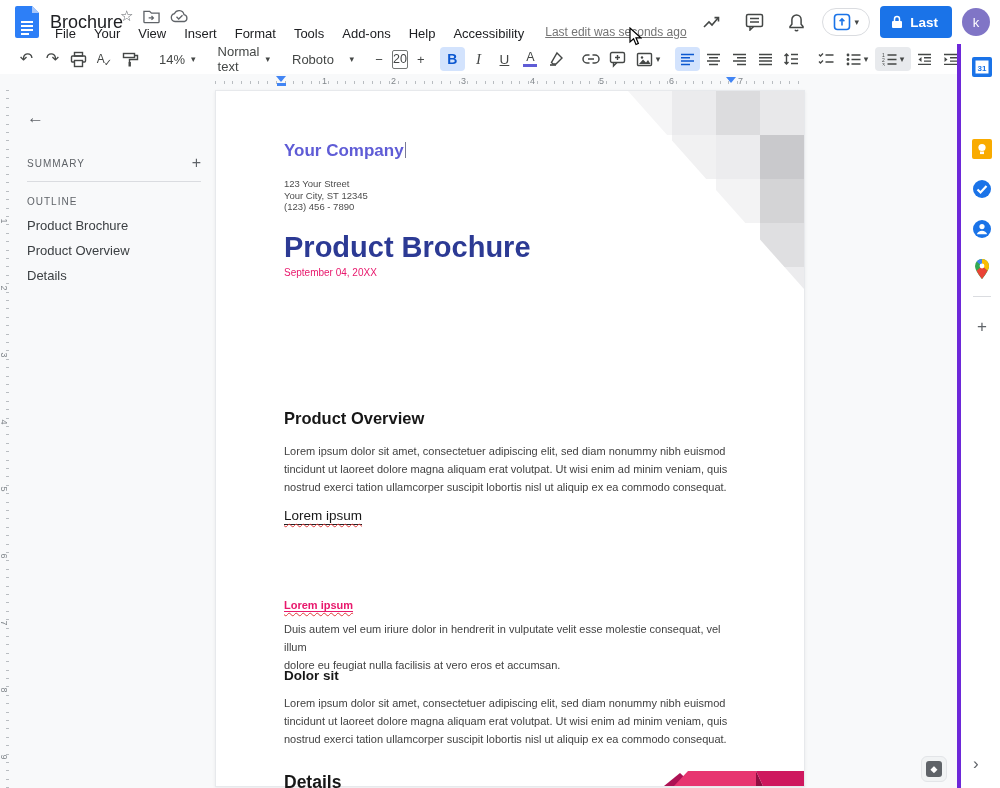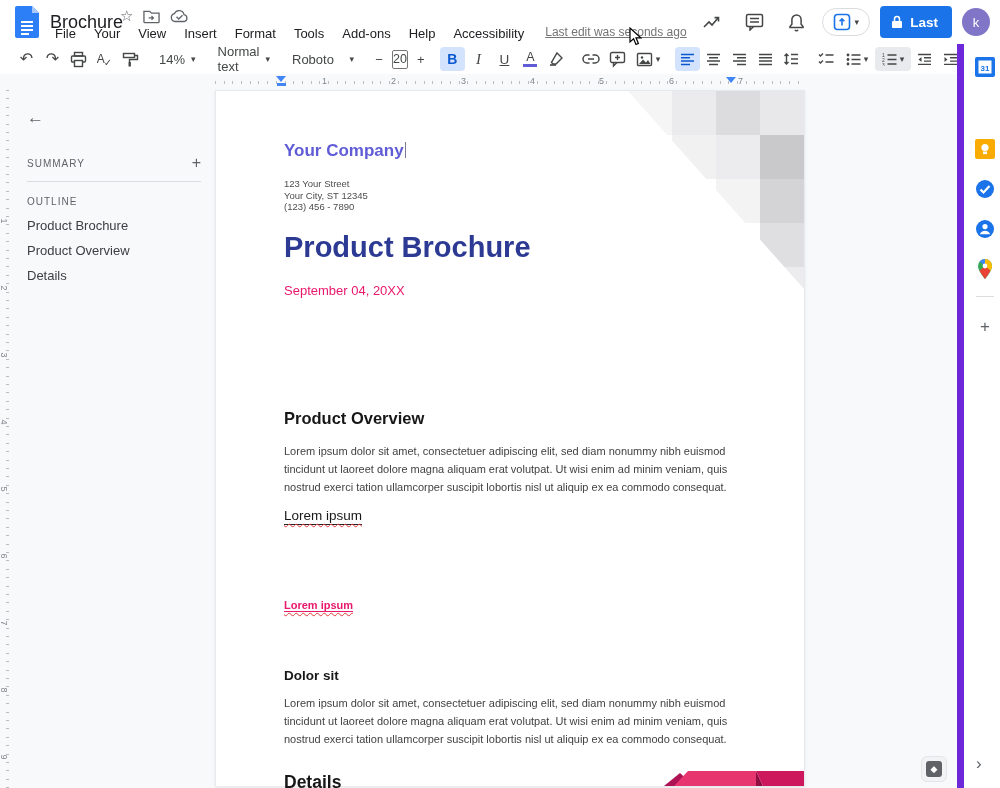--- a/index.html
+++ b/index.html
@@ -54,33 +54,33 @@
   .ol-divider{height:1px;background:#dadce0;margin:9px 10px 0 12px}
   .ol-item{font-size:13px;color:#3c4043;margin:0 0 0 12px;padding:5px 0;cursor:default}
   
   #page{position:absolute;left:215px;top:16px;width:590px;height:697px;background:#fff;border:1px solid #e7e9ec;box-shadow:0 1px 3px rgba(60,64,67,.08)}
   .mosaic{position:absolute;top:0;right:0;width:176px;height:198px;clip-path:polygon(0 0,100% 0,100% 100%);pointer-events:none}
   .mosaic div{position:absolute;width:44px;height:44px}
   .company{position:absolute;left:68px;top:50px;font-size:17px;font-weight:bold;color:#5f5cd6;white-space:nowrap}
   .caret-line{display:inline-block;width:1.5px;height:16px;background:#7a7a96;vertical-align:-2px;margin-left:1px}
   .address{position:absolute;left:68px;top:87px;font-size:9.5px;line-height:11.6px;color:#4d4d4d;white-space:pre-line}
   .doc-h1{position:absolute;left:68px;top:140px;font-size:29px;font-weight:600;color:#2c3a94;white-space:nowrap}
-  .doc-date{position:absolute;left:68px;top:192px;font-size:13px;color:#e8186c}
+  .doc-date{position:absolute;left:68px;top:176px;font-size:10px;color:#e8186c}
   .h2{position:absolute;left:68px;font-size:16.5px;font-weight:bold;color:#171717;white-space:nowrap}
   .h3{position:absolute;left:68px;font-size:13.5px;color:#171717;white-space:nowrap}
   .para{position:absolute;left:68px;width:456px;font-size:11px;line-height:17.8px;color:#424242;white-space:pre-line}
   .squiggle{text-decoration:underline wavy 1px #e03a3a;text-underline-offset:3px}
   .h3 .solid{border-bottom:1px solid #202124;padding-bottom:1px}
   .doc-link{position:absolute;left:68px;font-size:11px;font-weight:bold;color:#e8186c}
   .doc-link .solid{border-bottom:1px solid #e8186c;padding-bottom:0px}
   .ribbon{position:absolute;right:0;bottom:0;width:140px;height:18px}
   
   #explore-btn{position:absolute;left:921px;top:682px;width:26px;height:26px;background:#f1f3f4;border:1px solid #e3e5e8;border-radius:6px;display:flex;align-items:center;justify-content:center}
   #explore-btn .inner{width:16px;height:16px;background:#5f6368;border-radius:3px;color:#fff;font-size:9px;display:flex;align-items:center;justify-content:center}
-  #sidepanel{position:absolute;top:44px;right:0;width:43px;height:744px;background:#fff;border-left:7px solid #6d28d9;z-index:6}
+  #sidepanel{position:absolute;top:44px;right:0;width:43px;height:744px;background:#fff;border-left:4px solid #6d28d9;z-index:6}
   .sp-icon{position:absolute;left:10px;width:22px;height:22px;display:flex;align-items:center;justify-content:center}
   .sp-divider{position:absolute;left:12px;width:18px;height:1px;background:#dadce0}
   .sp-plus{position:absolute;left:10px;width:22px;height:22px;color:#5f6368;font-size:17px;display:flex;align-items:center;justify-content:center}
   .sp-chev{position:absolute;left:12px;bottom:14px;color:#5f6368;font-size:17px}
   #mouse-cursor{position:absolute;left:629px;top:27px;z-index:9;pointer-events:none}
 </style>
 </head>
 <body>
 
 <div id="header">
@@ -379,20 +379,22 @@
     <div class="doc-date">September 04, 20XX</div>
 
     <div class="h2" style="top:318px">Product Overview</div>
     <div class="para" style="top:352px">Lorem ipsum dolor sit amet, consectetuer adipiscing elit, sed diam nonummy nibh euismod
 tincidunt ut laoreet dolore magna aliquam erat volutpat. Ut wisi enim ad minim veniam, quis
 nostrud exerci tation ullamcorper suscipit lobortis nisl ut aliquip ex ea commodo consequat.</div>
 
     <div class="h3" style="top: 417px; margin-top: 0px;"><span class="solid squiggle">Lorem ipsum</span></div>
 
     <div class="doc-link" style="top:508px"><span class="solid squiggle">Lorem ipsum</span></div>
+    <div class="para" style="top:530px">Duis autem vel eum iriure dolor in hendrerit in vulputate velit esse molestie consequat, vel illum
+dolore eu feugiat nulla facilisis at vero eros et accumsan.</div>
 
     <div class="h3" style="top:577px;font-weight:bold">Dolor sit</div>
     <div class="para" style="top:604px">Lorem ipsum dolor sit amet, consectetuer adipiscing elit, sed diam nonummy nibh euismod
 tincidunt ut laoreet dolore magna aliquam erat volutpat. Ut wisi enim ad minim veniam, quis
 nostrud exerci tation ullamcorper suscipit lobortis nisl ut aliquip ex ea commodo consequat.</div>
 
     <div class="h2" style="top:681px;font-size:17.5px">Details</div>
 
     <svg class="ribbon" viewBox="0 0 140 18">
       <polygon points="0,18 16,5 30,18" fill="#ad1254"></polygon>

